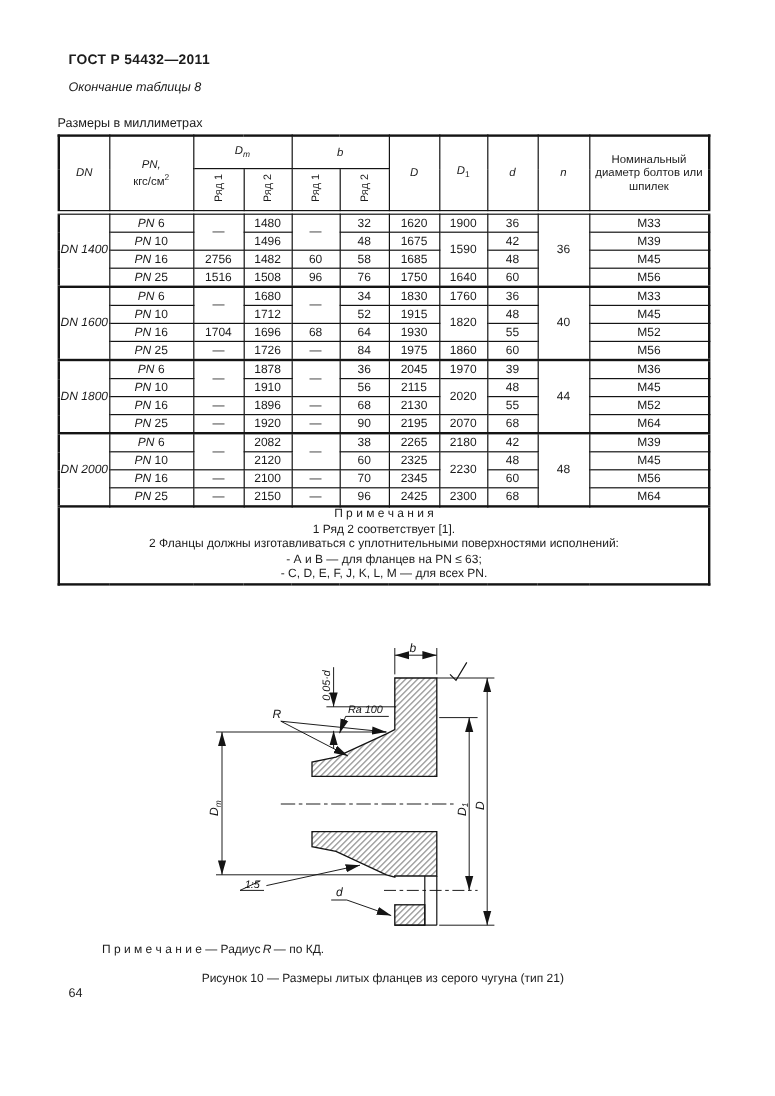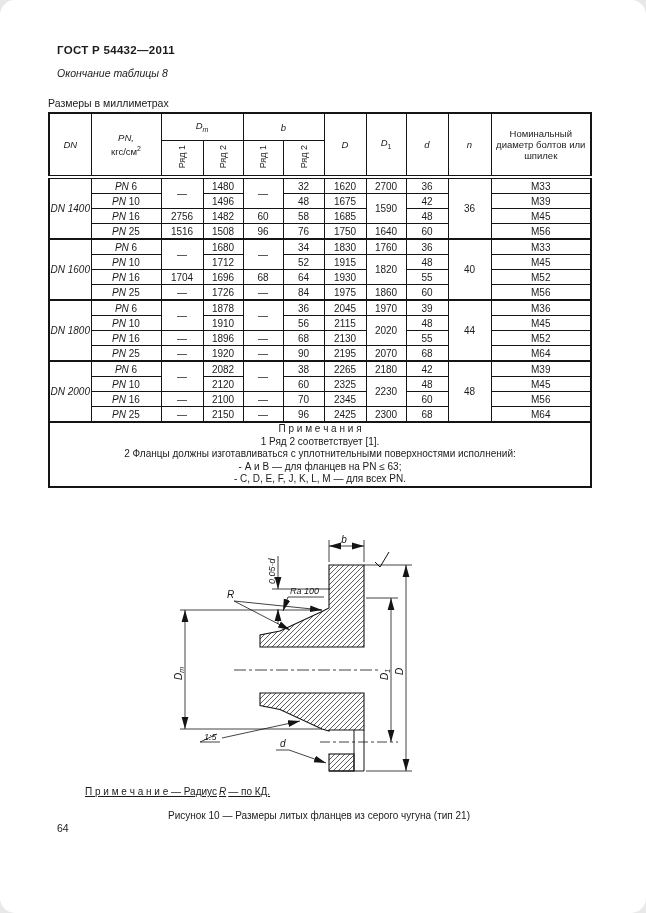--- a/index.html
+++ b/index.html
@@ -1,21 +1,20 @@
 <!DOCTYPE html>
 <html lang="ru"><head>
 <meta charset="utf-8">
 <style>
   html,body { margin:0; padding:0; background:#e8e8e8; }
   .page {
     position:relative; width:646px; height:913px; margin:0 auto;
     background:#ffffff; color:#1b1b1b;
     font-family:"Liberation Sans", sans-serif;
     overflow:hidden;
-    border-radius:15px;
   }
   .abs { position:absolute; }
   .it { font-style:italic; }
   .doc-title { left:57px; top:44px; font-size:11.5px; font-weight:bold; letter-spacing:0.3px; }
   .continuation { left:57px; top:67px; font-size:10.5px; font-style:italic; }
   .units-note { left:48px; top:97px; width:542px; text-align:left; font-size:10.5px; }
 
   table.gost { position:absolute; left:48px; top:112px; width:542px;
     border-collapse:collapse; table-layout:fixed; }
   table.gost { border:2px solid #141414; }
@@ -31,21 +30,21 @@
     font-size:9px; line-height:10px; white-space:nowrap; }
   .bolt-head { font-size:8.5px; line-height:10.5px; padding:1px 2px; }
   sub.s { font-size:7px; } sup.s { font-size:7px; }
   td.notes-cell { text-align:left; font-size:9.5px; line-height:12.5px;
     padding:3px 6px 5px 10px; white-space:normal; height:auto; }
 
   .para-66 { left:48px; top:500px; width:542px; font-size:10.5px; line-height:14px;
     text-align:justify; text-indent:28px; }
 
   .fig-wrap { left:172px; top:532px; width:320px; height:250px; }
-  .fig-note { left:85px; top:786px; font-size:10px;text-decoration:underline; }
+  .fig-note { left:85px; top:786px; font-size:10px; }
   .fig-note .sp { margin:0 2px; }
   .fig-caption { left:48px; top:810px; width:542px; text-align:center; font-size:10px; }
   .page-num { left:57px; top:822px; font-size:10.5px; }
 
   svg text { font-family:"Liberation Sans", sans-serif; font-style:italic;
     fill:#141414; font-size:10px; }
   svg text.rn { font-style:italic; font-size:9px; }
   svg .ln { stroke:#141414; stroke-width:1; fill:none; }
   svg .thin { stroke:#141414; stroke-width:0.8; fill:none; }
   svg .mat { stroke:#141414; stroke-width:1.1; }
@@ -95,21 +94,21 @@
 
     <tbody>
       <tr>
         <td rowspan="4" class="it"><span>DN</span> <span>1400</span></td>
         <td><span class="it">PN</span> <span>6</span></td>
         <td rowspan="2">—</td>
         <td>1480</td>
         <td rowspan="2">—</td>
         <td>32</td>
         <td>1620</td>
-        <td>2700</td>
+        <td>1900</td>
         <td>36</td>
         <td rowspan="4">36</td>
         <td>М33</td>
       </tr>
       <tr>
         <td><span class="it">PN</span> <span>10</span></td>
         <td>1496</td>
         <td>48</td>
         <td>1675</td>
         <td rowspan="2">1590</td>

